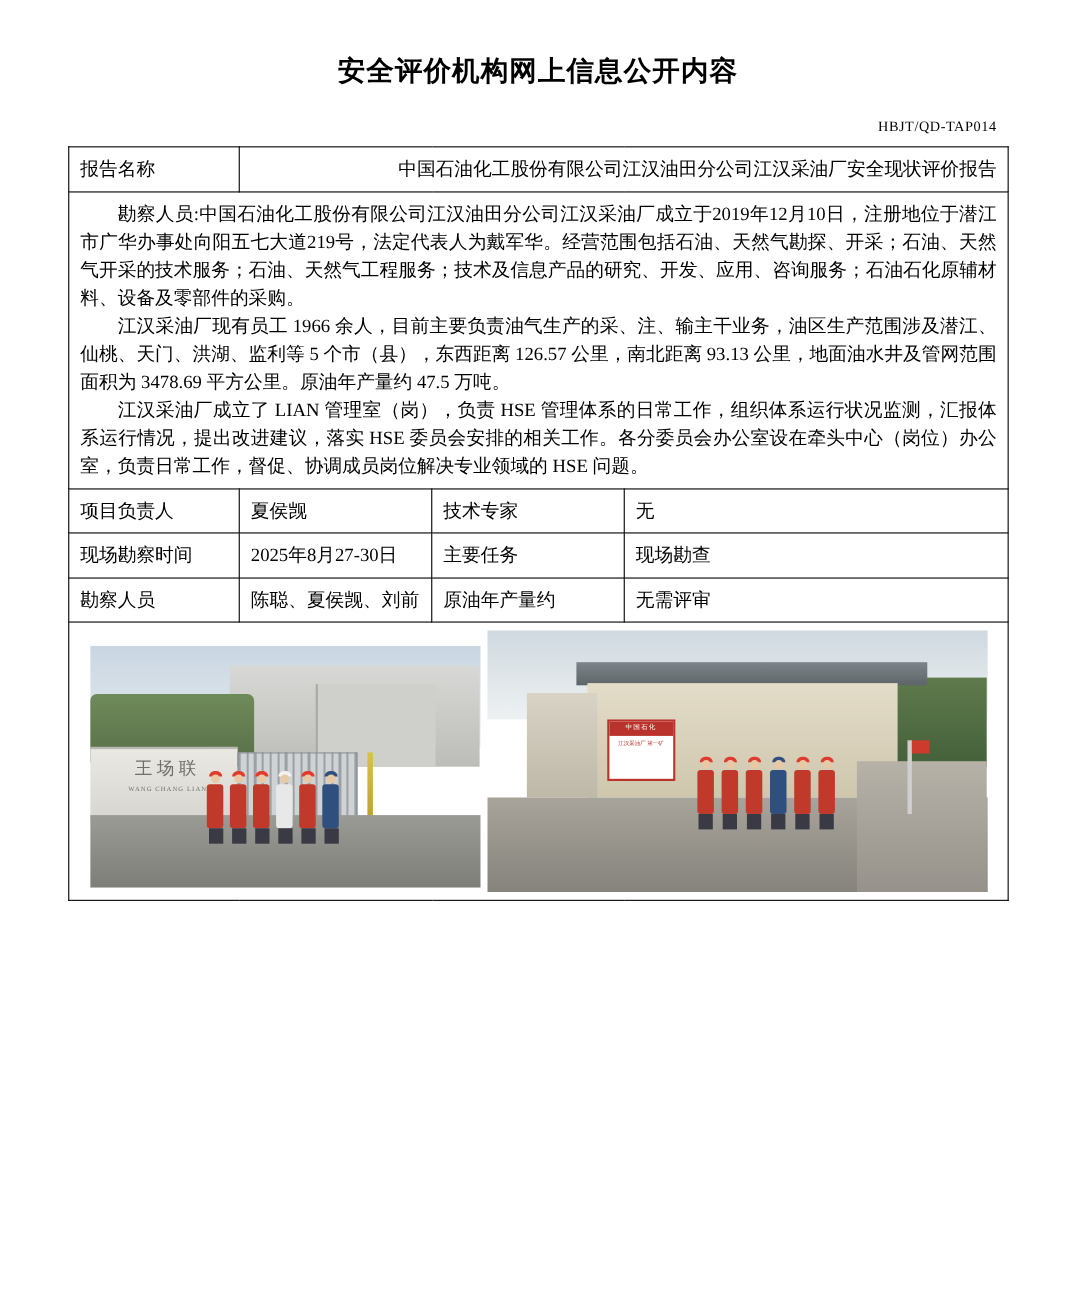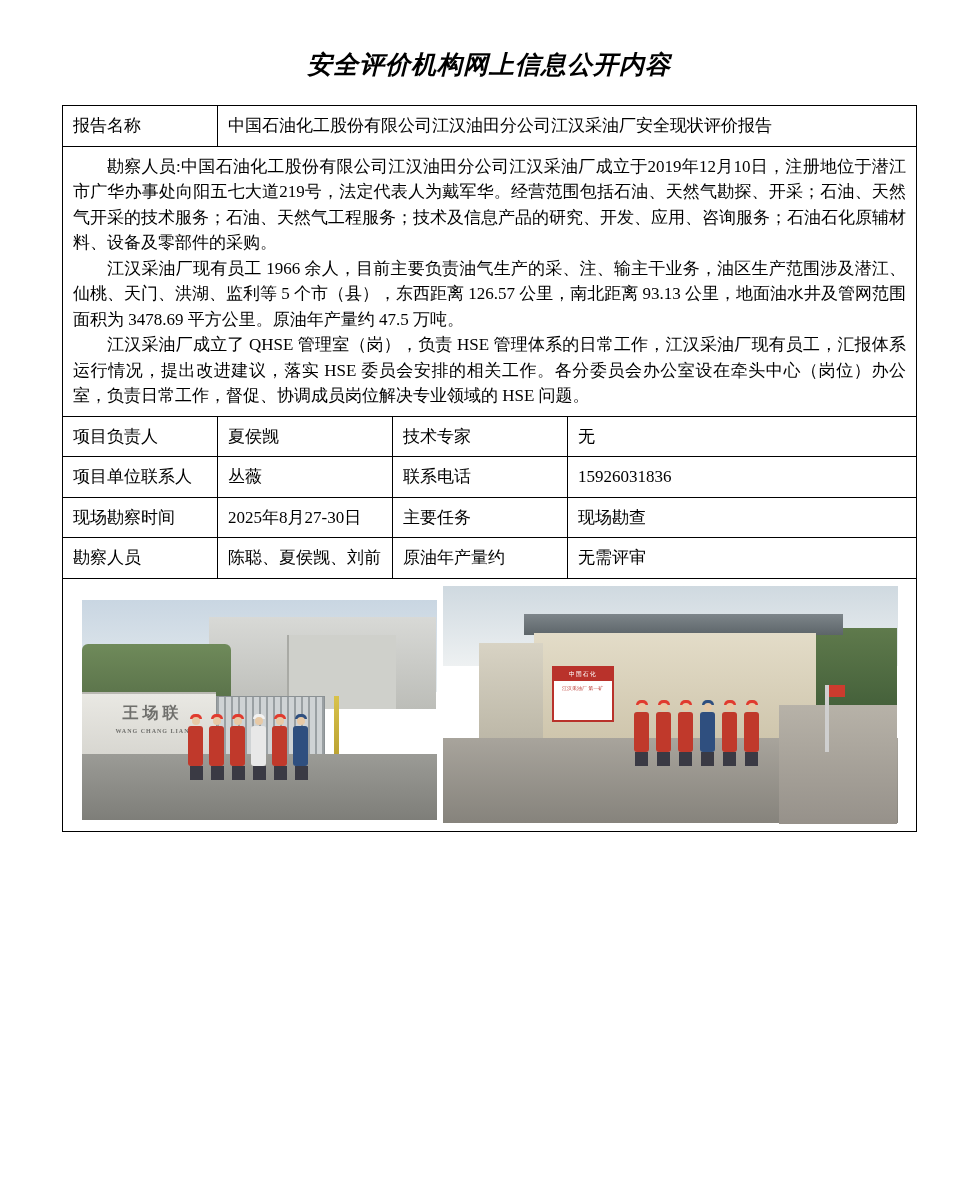--- a/index.html
+++ b/index.html
@@ -22,54 +22,53 @@
     padding: 0 62px;
     position: relative;
   }
   .doc-title {
     text-align: center;
     font-size: 25px;
     font-weight: bold;
     letter-spacing: 1px;
     padding-top: 48px;
     padding-bottom: 8px;
-    font-style: italic;
   }
   .doc-code {
     text-align: right;
     font-size: 13px;
     font-family: "Liberation Serif", serif;
     padding-right: 10px;
     padding-top: 18px;
     padding-bottom: 10px;
     letter-spacing: 0.5px;
   }
   table.main {
     width: 854px;
     border-collapse: collapse;
     table-layout: fixed;
-    margin: 16px auto;
+    margin: 0 auto;
   }
   table.main td {
     border: 1px solid #000000;
     padding: 7px 10px;
     font-size: 17px;
     vertical-align: middle;
     line-height: 1.5;
   }
   td.label {
     width: 155px;
     padding-left: 16px;
   }
   td.mid-label {
     width: 175px;
     padding-left: 12px;
   }
   td.title-cell {
-    text-align: left;
+    text-align: right;
     font-size: 18px;
     line-height: 1.55;
     padding: 8px 16px;
   }
   td.intro {
     font-size: 17px;
     line-height: 1.62;
     text-align: justify;
     padding: 8px 14px 10px 14px;
   }
@@ -123,21 +122,21 @@
   .p1-wall {
     position:absolute; left:0; top:42%; width:38%; height:30%;
     background: linear-gradient(#e9e8e3,#d6d5cf);
     border-top:2px solid #b9b8b2;
   }
   .p1-walltext {
     position:absolute; left:3%; top:46%; width:34%;
     text-align:center;
     color:#6f6f6c;
     font-size:16px;
-    font-weight:bold;
+    font-weight:normal;
     letter-spacing:4px;
     font-family:"Liberation Serif", serif;
   }
   .p1-walltext small {
     display:block;
     font-size:6px;
     letter-spacing:1px;
     margin-top:2px;
   }
   .p1-fence {
@@ -223,58 +222,53 @@
     background:#cc3b2e;
   }
 </style>
 </head>
 <body>
 
 <div class="page">
 
   <div class="doc-title">安全评价机构网上信息公开内容</div>
 
+  <div class="doc-code">HBJT/QD-TAP014</div>
 
   <table class="main">
     <colgroup>
       <col style="width:155px">
       <col style="width:175px">
       <col style="width:175px">
       <col style="width:349px">
     </colgroup>
     <tbody>
       <tr>
         <td class="label">报告名称</td>
         <td class="title-cell" colspan="3">中国石油化工股份有限公司江汉油田分公司江汉采油厂安全现状评价报告</td>
       </tr>
 
       <tr>
         <td class="intro" colspan="4">
           <p>勘察人员:中国石油化工股份有限公司江汉油田分公司江汉采油厂成立于2019年12月10日，注册地位于潜江市广华办事处向阳五七大道219号，法定代表人为戴军华。经营范围包括石油、天然气勘探、开采；石油、天然气开采的技术服务；石油、天然气工程服务；技术及信息产品的研究、开发、应用、咨询服务；石油石化原辅材料、设备及零部件的采购。</p>
           <p>江汉采油厂现有员工 1966 余人，目前主要负责油气生产的采、注、输主干业务，油区生产范围涉及潜江、仙桃、天门、洪湖、监利等 5 个市（县），东西距离 126.57 公里，南北距离 93.13 公里，地面油水井及管网范围面积为 3478.69 平方公里。原油年产量约 47.5 万吨。</p>
-          <p>江汉采油厂成立了 QHSE 管理室（岗），负责 HSE 管理体系的日常工作，江汉采油厂现有员工，汇报体系运行情况，提出改进建议，落实 HSE 委员会安排的相关工作。各分委员会办公室设在牵头中心（岗位）办公室，负责日常工作，督促、协调成员岗位解决专业领域的 HSE 问题。</p>
+          <p>江汉采油厂成立了 LIAN 管理室（岗），负责 HSE 管理体系的日常工作，组织体系运行状况监测，汇报体系运行情况，提出改进建议，落实 HSE 委员会安排的相关工作。各分委员会办公室设在牵头中心（岗位）办公室，负责日常工作，督促、协调成员岗位解决专业领域的 HSE 问题。</p>
         </td>
       </tr>
 
       <tr>
         <td class="label">项目负责人</td>
         <td>夏侯觊</td>
         <td class="mid-label">技术专家</td>
         <td>无</td>
       </tr>
 
 
 
 
-      <tr>
-        <td class="label">项目单位联系人</td>
-        <td>丛薇</td>
-        <td class="mid-label">联系电话</td>
-        <td>15926031836</td>
-      </tr>
 
       <tr>
         <td class="label">现场勘察时间</td>
         <td>2025年8月27-30日</td>
         <td class="mid-label">主要任务</td>
         <td>现场勘查</td>
       </tr>
 
       <tr>
         <td class="label">勘察人员</td>

